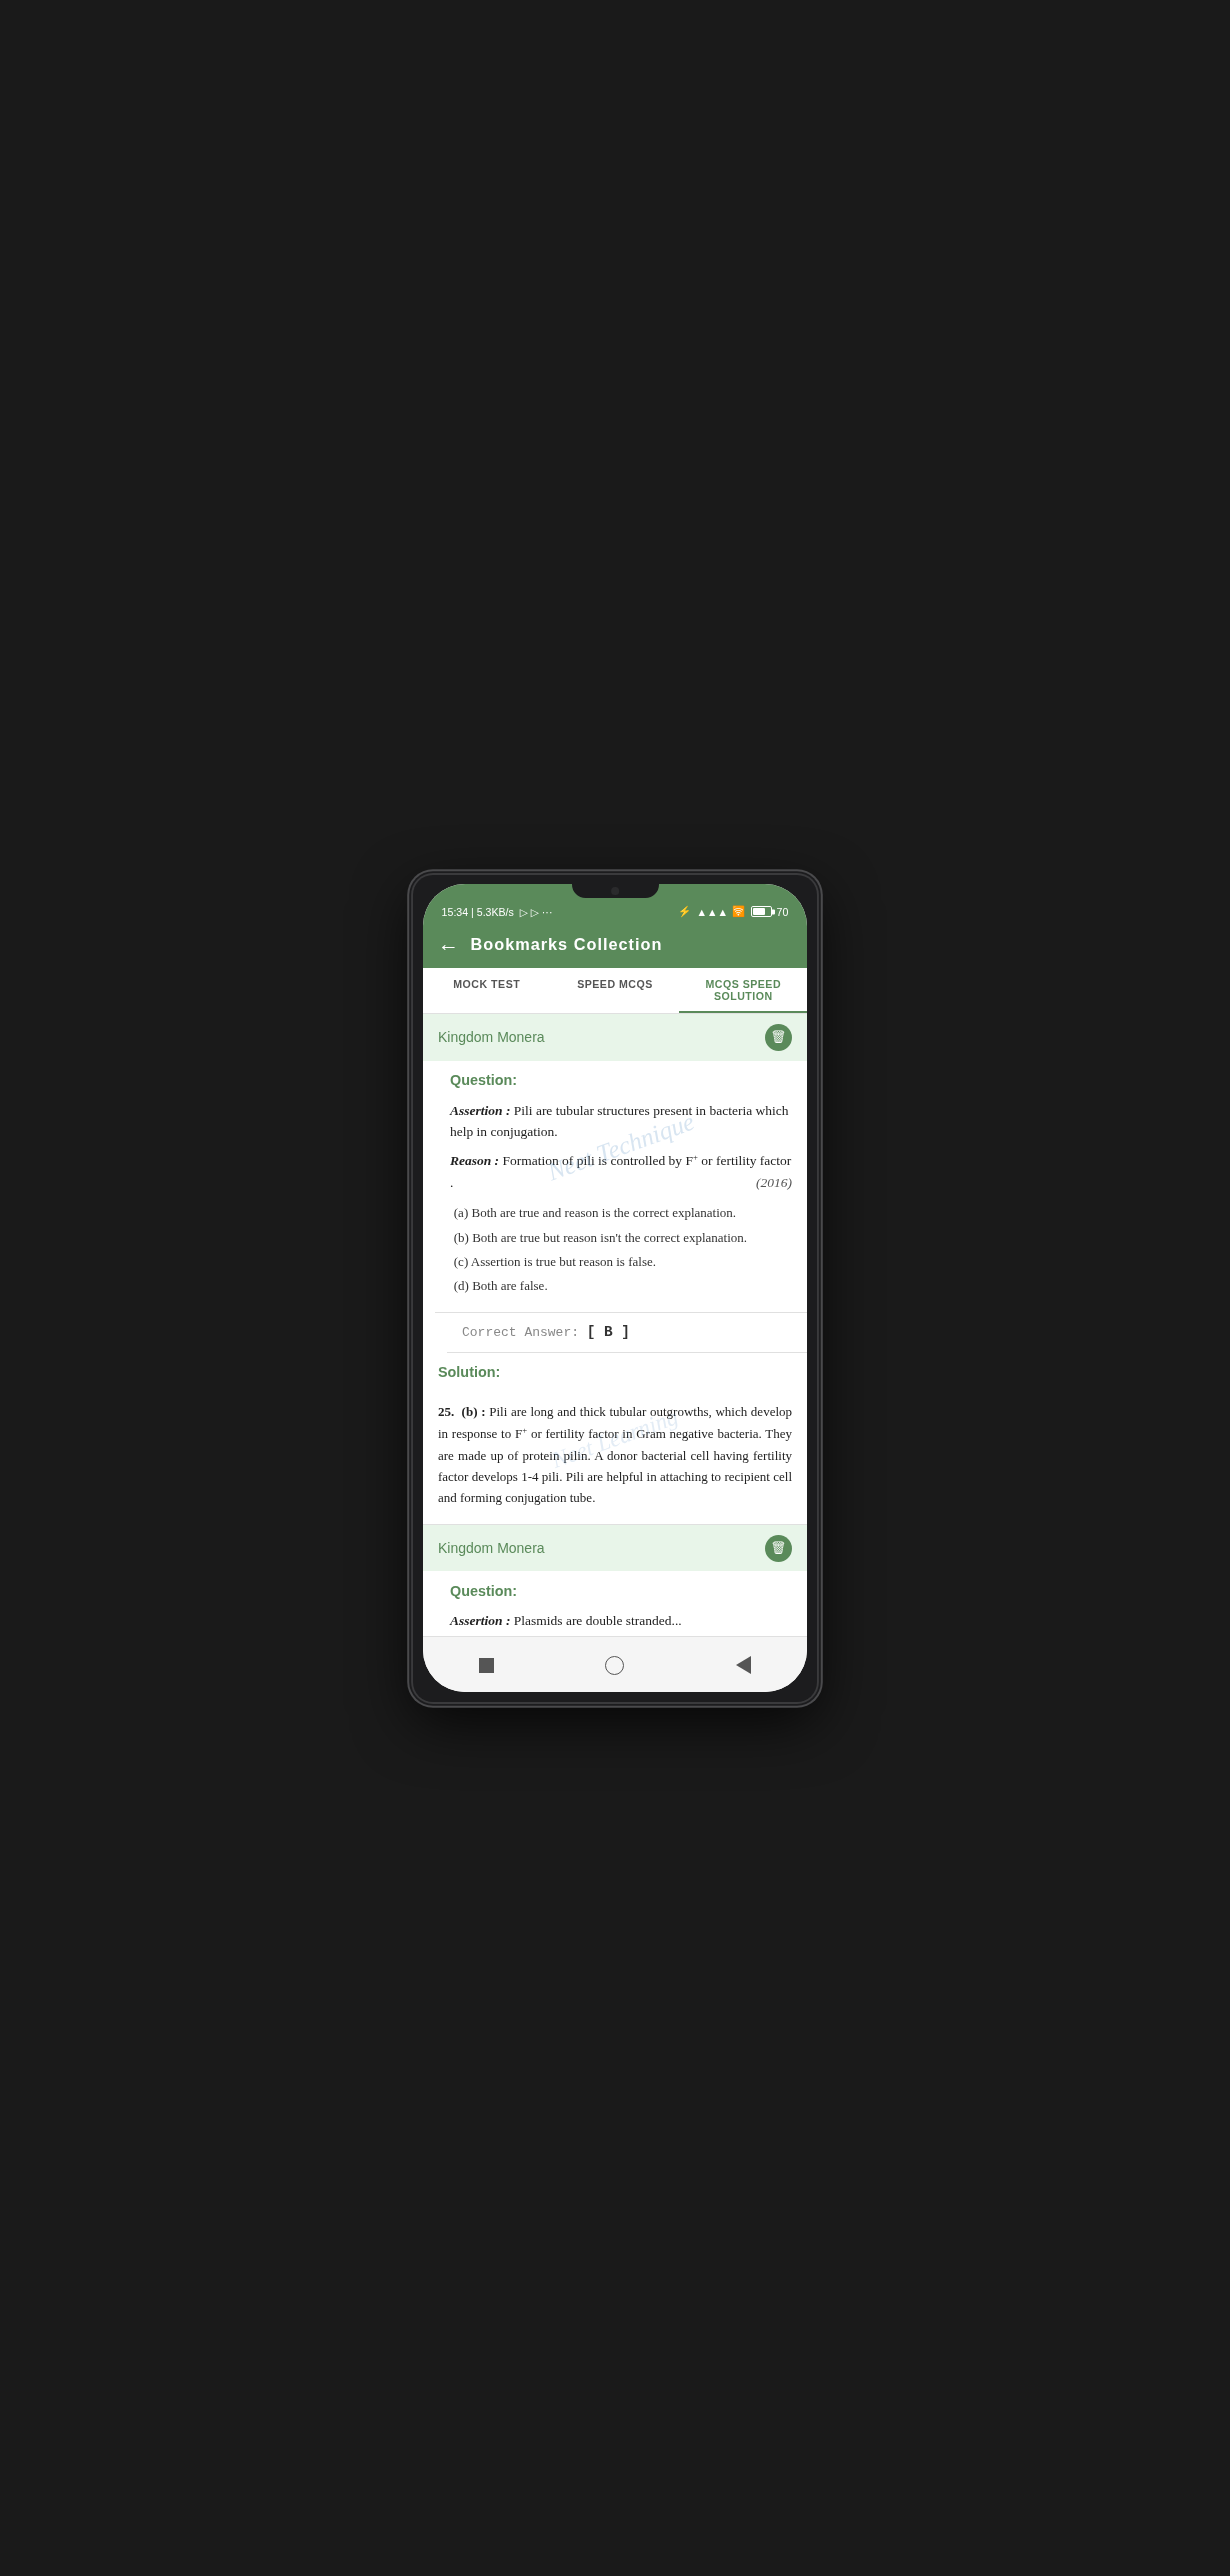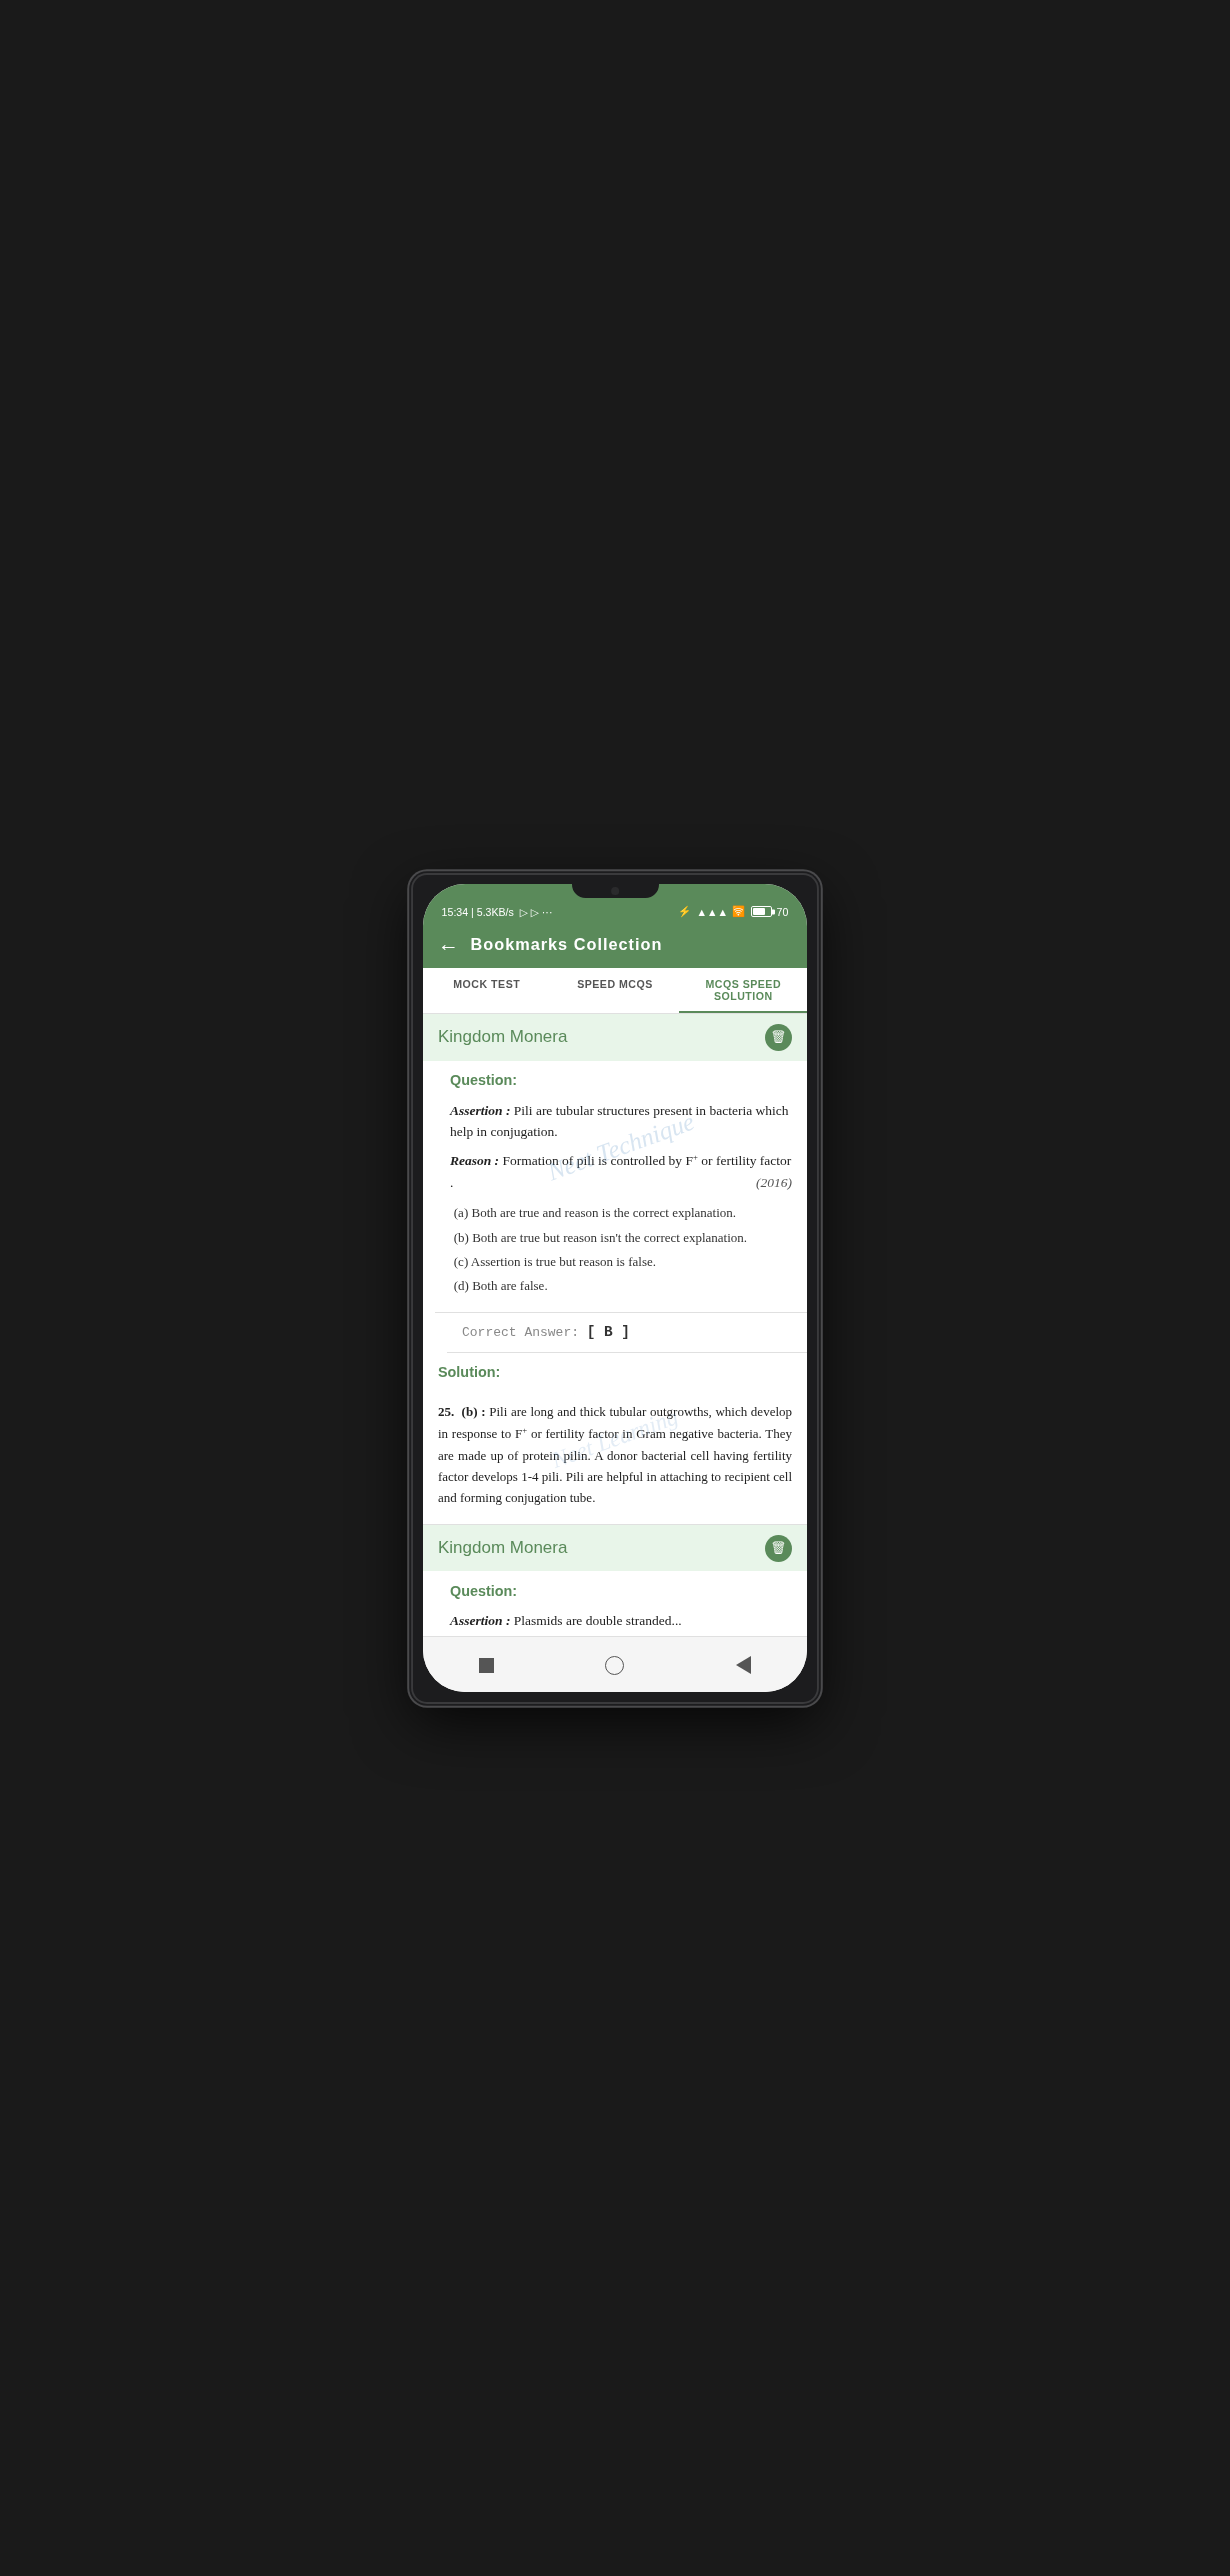--- a/index.html
+++ b/index.html
@@ -10,21 +10,21 @@
       justify-content: center;
       align-items: center;
       min-height: 100vh;
       font-family: 'Georgia', serif;
     }
 
     .phone-frame {
       width: 404px;
       height: 827px;
       background: #1c1c1e;
-      border-radius: 14px;
+      border-radius: 20px;
       position: relative;
       box-shadow:
         0 0 0 1.9px #3a3a3c,
         0 0 0 3.8px #1c1c1e,
         0 0 0 5.8px #4a4a4c,
         0 19px 58px rgba(0,0,0,0.8);
       overflow: hidden;
     }
 
     
@@ -185,21 +185,21 @@
     .card-header {
       background: #e8f5e9;
       padding: 9.6px 15.4px;
       display: flex;
       justify-content: space-between;
       align-items: center;
     }
 
     .card-header-title {
       color: #5a8a5a;
-      font-size: 17px;
+      font-size: 14px;
       font-family: sans-serif;
     }
 
     .delete-btn {
       width: 27px;
       height: 27px;
       background: #5a8a5a;
       border-radius: 50%;
       display: flex;
       align-items: center;

